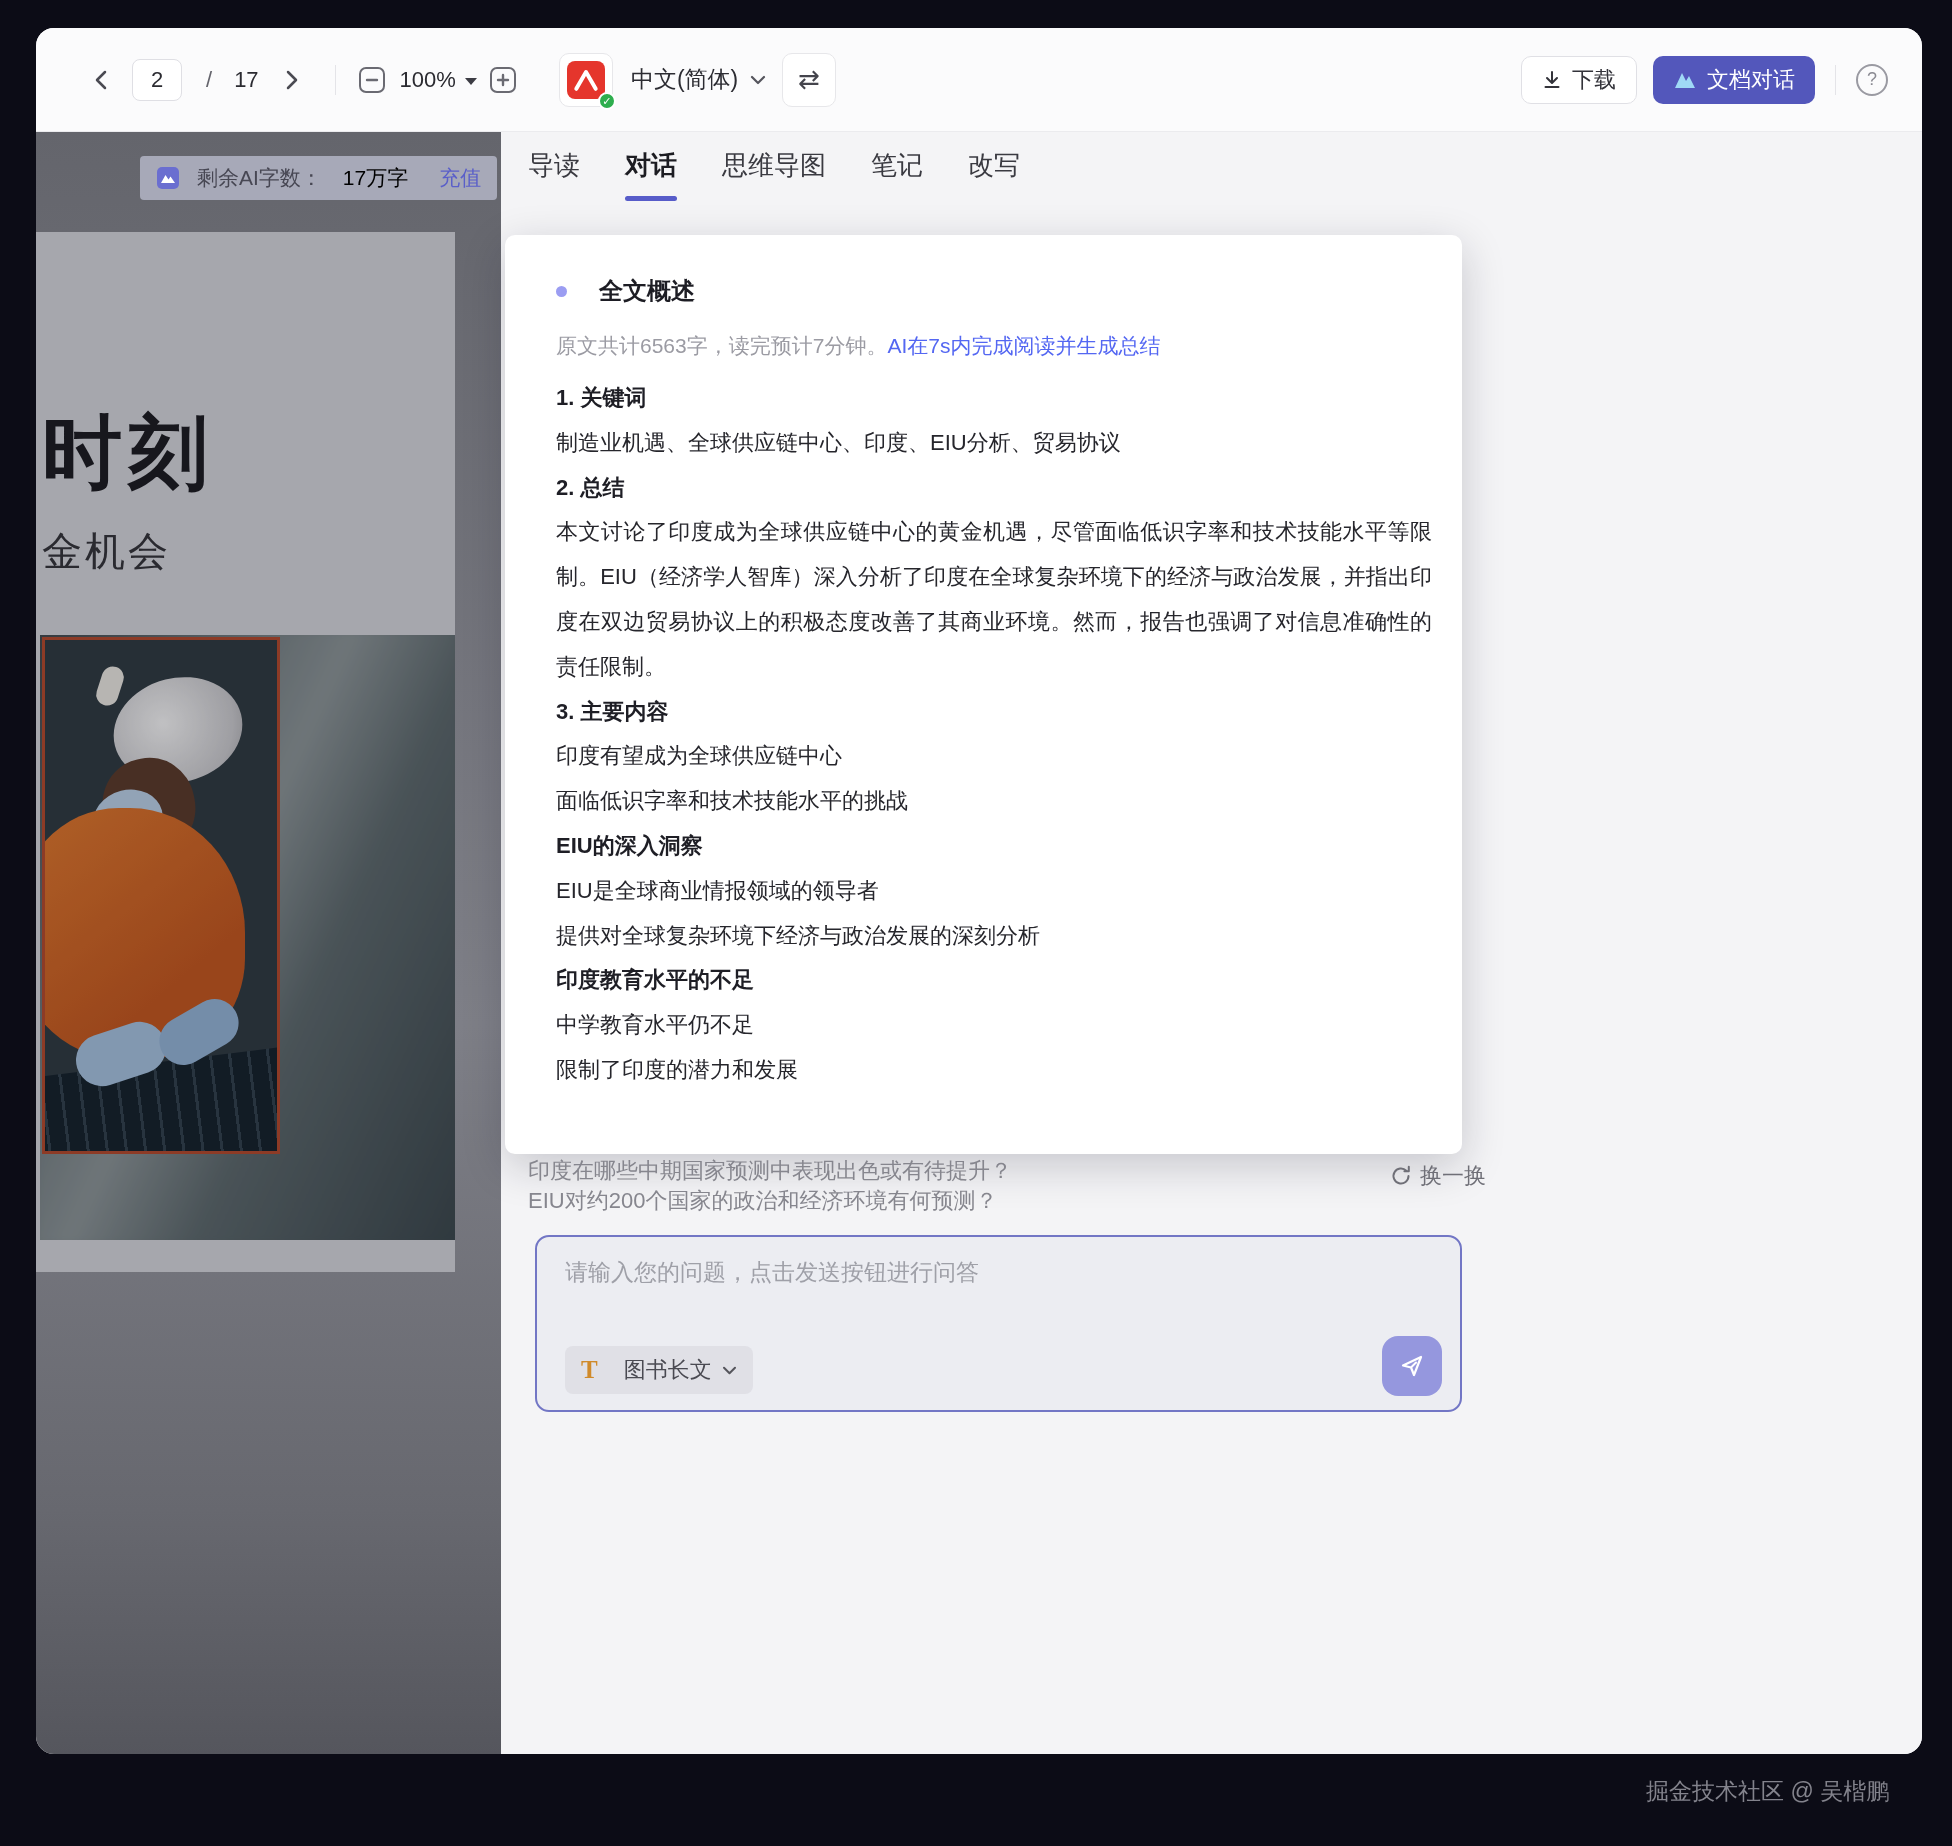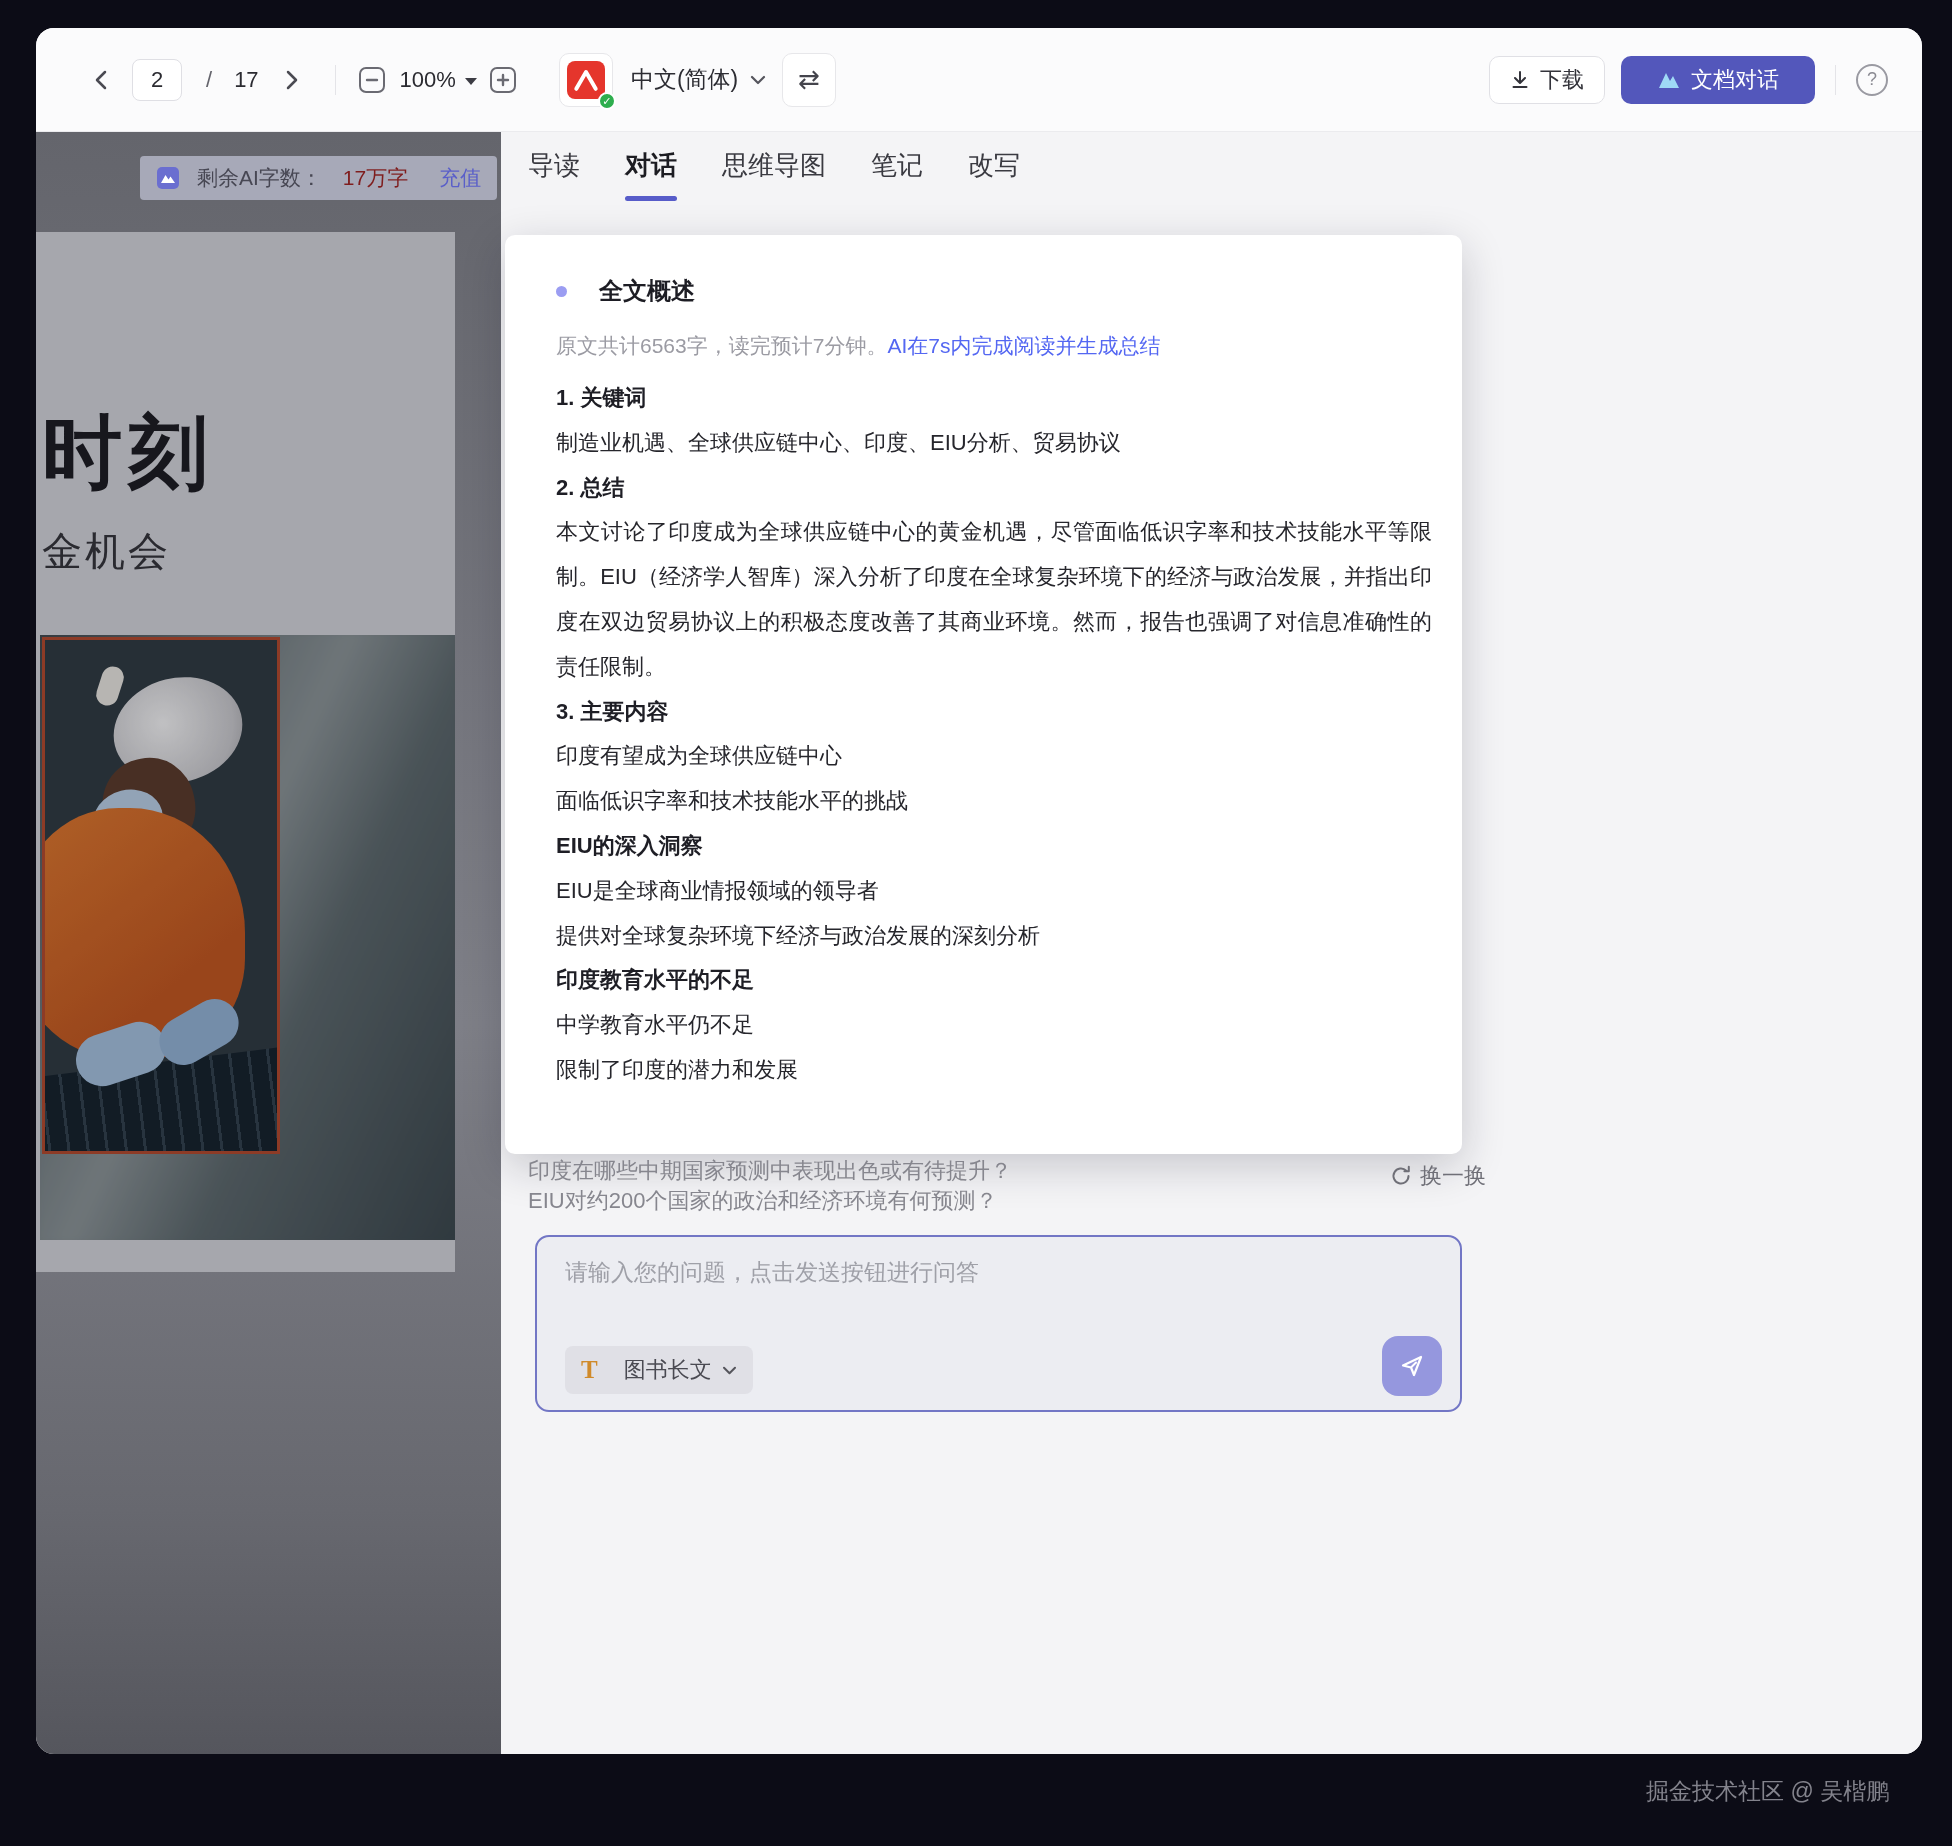--- a/index.html
+++ b/index.html
@@ -28,31 +28,31 @@
              display:flex; align-items:center; justify-content:center; margin-left:38px; position:relative; }
   .pdf-red { width:38px; height:38px; background:#e5352c; border-radius:8px; display:flex; align-items:center; justify-content:center; }
   .pdf-check { position:absolute; right:-4px; bottom:-4px; width:18px; height:18px; border-radius:50%;
                background:#2eae4e; border:2px solid #fff; color:#fff; font-size:11px; line-height:14px; text-align:center; }
   .lang-wrap { display:flex; align-items:center; gap:12px; margin-left:18px; font-size:23px; color:#2c2c32; cursor:pointer;text-align:center; }
   .swap-box { width:54px; height:54px; background:#fff; border:1px solid #e7e7ea; border-radius:10px;
               display:flex; align-items:center; justify-content:center; margin-left:16px; font-size:26px; color:#44444c; cursor:pointer; }
   .tb-spacer { flex:1; }
   .btn-download { display:flex; align-items:center; gap:10px; height:48px; padding:0 20px; background:#fff;
                   border:1px solid #e0e0e5; border-radius:10px; font-size:22px; color:#33333a; cursor:pointer; }
-  .btn-docchat { display:flex; align-items:center; gap:10px; height:48px; padding:0 36px; margin-left:16px;
+  .btn-docchat { display:flex; align-items:center; gap:10px; height:48px; padding:0 20px; margin-left:16px;
                  background:#5357bb; border-radius:10px; font-size:22px; color:#fff; cursor:pointer; }
   .help-circle { width:32px; height:32px; border-radius:50%; border:2px solid #9a9aa2; color:#8a8a92;
                  font-size:18px; display:flex; align-items:center; justify-content:center; margin-left:20px; cursor:pointer; }
 
   
   .left-pane { position:absolute; left:0; top:104px; width:465px; height:1622px; overflow:hidden;
                background:linear-gradient(#64656c, #7e7f87 55%, #67686f 85%, #55565d); }
   .credit-pill { position:absolute; left:104px; top:24px; height:44px; padding:0 16px; border-radius:4px;
                  background:#a7a9b8; display:flex; align-items:center; gap:17px; font-size:21px; color:#474753; }
-  .credit-pill .value { margin-left:4px; color:#7f1d1d;text-align:right; }
+  .credit-pill .value { margin-left:4px; color:#000000;text-align:right; }
   .credit-pill .recharge { margin-left:14px; color:#5a5fc9; cursor:pointer; }
   .pdf-page { position:absolute; left:-84px; top:100px; width:503px; height:1040px; background:#a6a7ad; }
   .pdf-title { position:absolute; left:6px; top:268px; font-family:"Liberation Serif","DejaVu Serif",serif;
                font-weight:700; font-size:80px; letter-spacing:6px; color:#17171d; }
   .pdf-subtitle { position:absolute; left:6px; top:392px; font-family:"Liberation Serif","DejaVu Serif",serif;
                   font-weight:500; font-size:40px; letter-spacing:3px; color:#2a2a30; }
   .doc-image { position:absolute; left:4px; top:503px; width:415px; height:605px; overflow:hidden; background:#55605f; }
   .img-blur { position:absolute; inset:-12px;
               background:linear-gradient(115deg,#3c4347 0%,#6e797c 28%,#8b9496 45%,#5c686b 62%,#39454a 100%);
               filter:blur(7px); }

